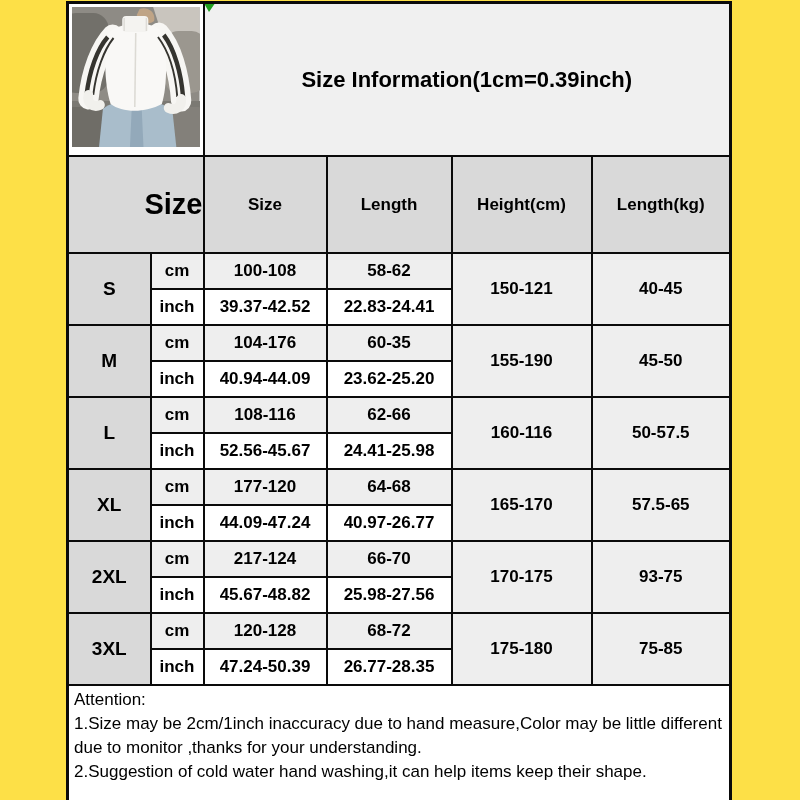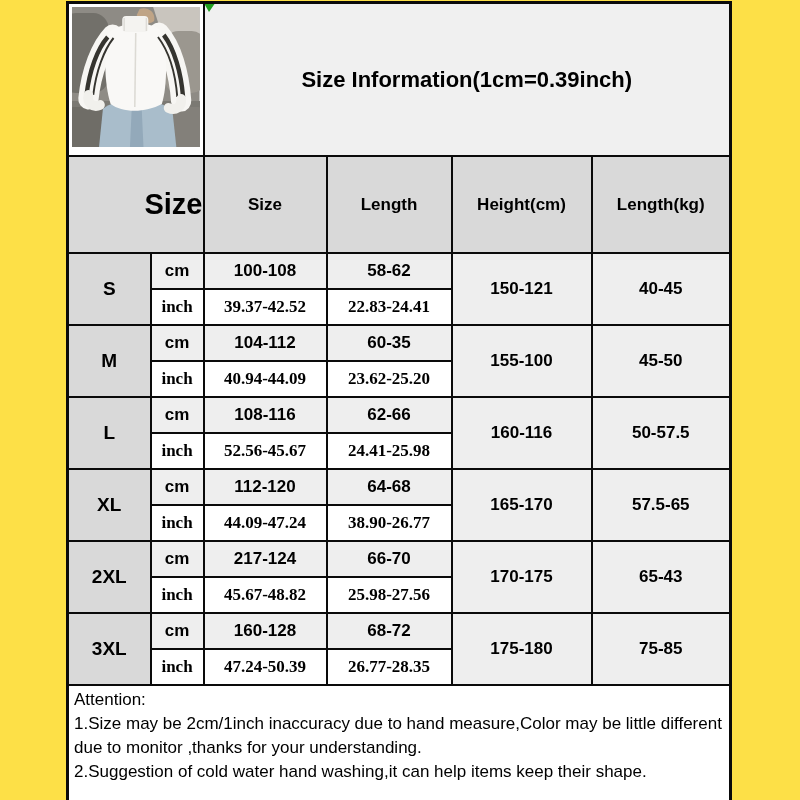--- a/index.html
+++ b/index.html
@@ -26,21 +26,21 @@
   .corner-marker{
     position:absolute;top:0;left:0;width:10px;height:8px;
     background:#1e9e1e;
     -webkit-clip-path:polygon(0 0,100% 0,45% 100%);
     clip-path:polygon(0 0,100% 0,45% 100%);
   }
   .hdr{background:#d9d9d9;}
   .size-hdr{font-size:29px;text-align:right;}
   .size-label{background:#d9d9d9;font-size:19px;}
   .band{background:#eeeeee;}
-  .inch-bg{background:#ffffff;font-family:Liberation Serif, serif;}
+  .inch-bg{background:#ffffff;}
   .hw{background:#eeeeee;}
   .attention-cell{
     background:#ffffff;text-align:left;vertical-align:top;
     font-weight:normal;font-size:17px;line-height:24px;
     padding:2px 6px 0 5px;
   }
 </style>
 </head>
 <body>
 
@@ -107,23 +107,23 @@
     </tr>
     <tr style="height:36px">
       <td class="inch-bg">inch</td>
       <td class="inch-bg">39.37-42.52</td>
       <td class="inch-bg">22.83-24.41</td>
     </tr>
 
     <tr style="height:36px">
       <td rowspan="2" class="size-label">M</td>
       <td class="band">cm</td>
-      <td class="band">104-112</td>
+      <td class="band">104-176</td>
       <td class="band">60-35</td>
-      <td rowspan="2" class="hw">155-100</td>
+      <td rowspan="2" class="hw">155-190</td>
       <td rowspan="2" class="hw">45-50</td>
     </tr>
     <tr style="height:36px">
       <td class="inch-bg">inch</td>
       <td class="inch-bg">40.94-44.09</td>
       <td class="inch-bg">23.62-25.20</td>
     </tr>
 
     <tr style="height:36px">
       <td rowspan="2" class="size-label">L</td>
@@ -135,49 +135,49 @@
     </tr>
     <tr style="height:36px">
       <td class="inch-bg">inch</td>
       <td class="inch-bg">52.56-45.67</td>
       <td class="inch-bg">24.41-25.98</td>
     </tr>
 
     <tr style="height:36px">
       <td rowspan="2" class="size-label">XL</td>
       <td class="band">cm</td>
-      <td class="band">112-120</td>
+      <td class="band">177-120</td>
       <td class="band">64-68</td>
       <td rowspan="2" class="hw">165-170</td>
       <td rowspan="2" class="hw">57.5-65</td>
     </tr>
     <tr style="height:36px">
       <td class="inch-bg">inch</td>
       <td class="inch-bg">44.09-47.24</td>
-      <td class="inch-bg">38.90-26.77</td>
+      <td class="inch-bg">40.97-26.77</td>
     </tr>
 
     <tr style="height:36px">
       <td rowspan="2" class="size-label">2XL</td>
       <td class="band">cm</td>
       <td class="band">217-124</td>
       <td class="band">66-70</td>
       <td rowspan="2" class="hw">170-175</td>
-      <td rowspan="2" class="hw">65-43</td>
+      <td rowspan="2" class="hw">93-75</td>
     </tr>
     <tr style="height:36px">
       <td class="inch-bg">inch</td>
       <td class="inch-bg">45.67-48.82</td>
       <td class="inch-bg">25.98-27.56</td>
     </tr>
 
     <tr style="height:36px">
       <td rowspan="2" class="size-label">3XL</td>
       <td class="band">cm</td>
-      <td class="band">160-128</td>
+      <td class="band">120-128</td>
       <td class="band">68-72</td>
       <td rowspan="2" class="hw">175-180</td>
       <td rowspan="2" class="hw">75-85</td>
     </tr>
     <tr style="height:36px">
       <td class="inch-bg">inch</td>
       <td class="inch-bg">47.24-50.39</td>
       <td class="inch-bg">26.77-28.35</td>
     </tr>
 

